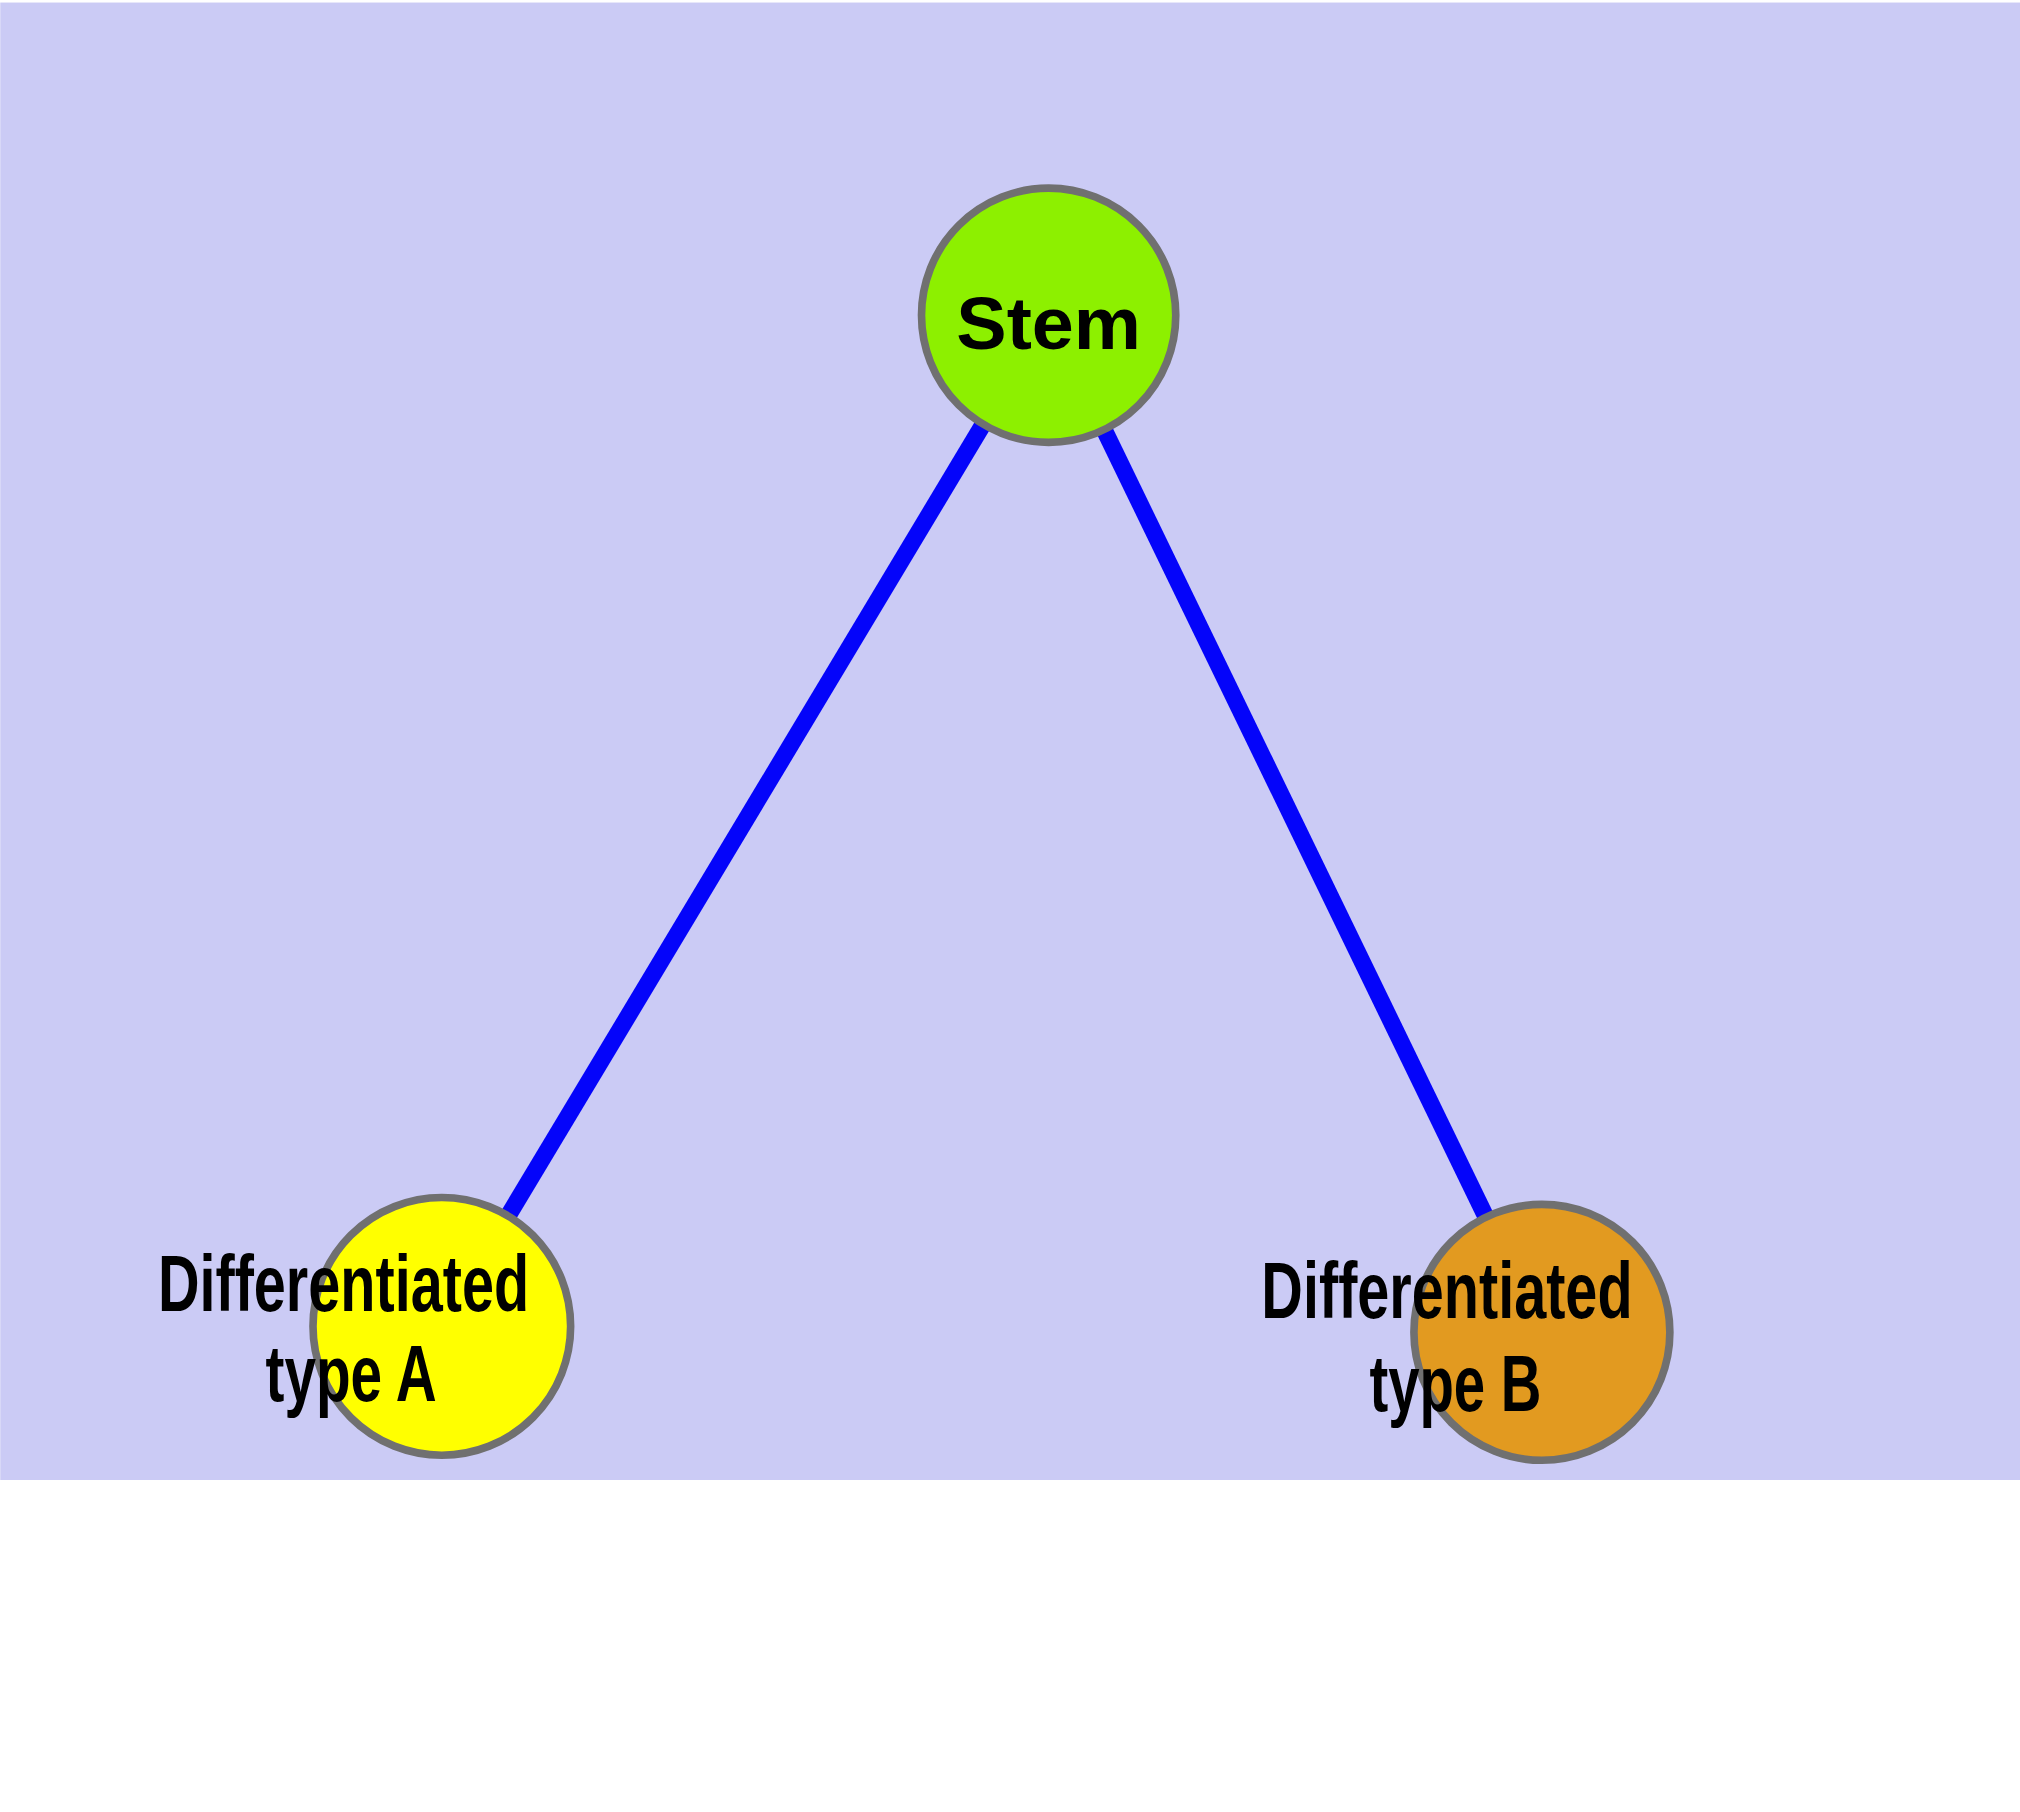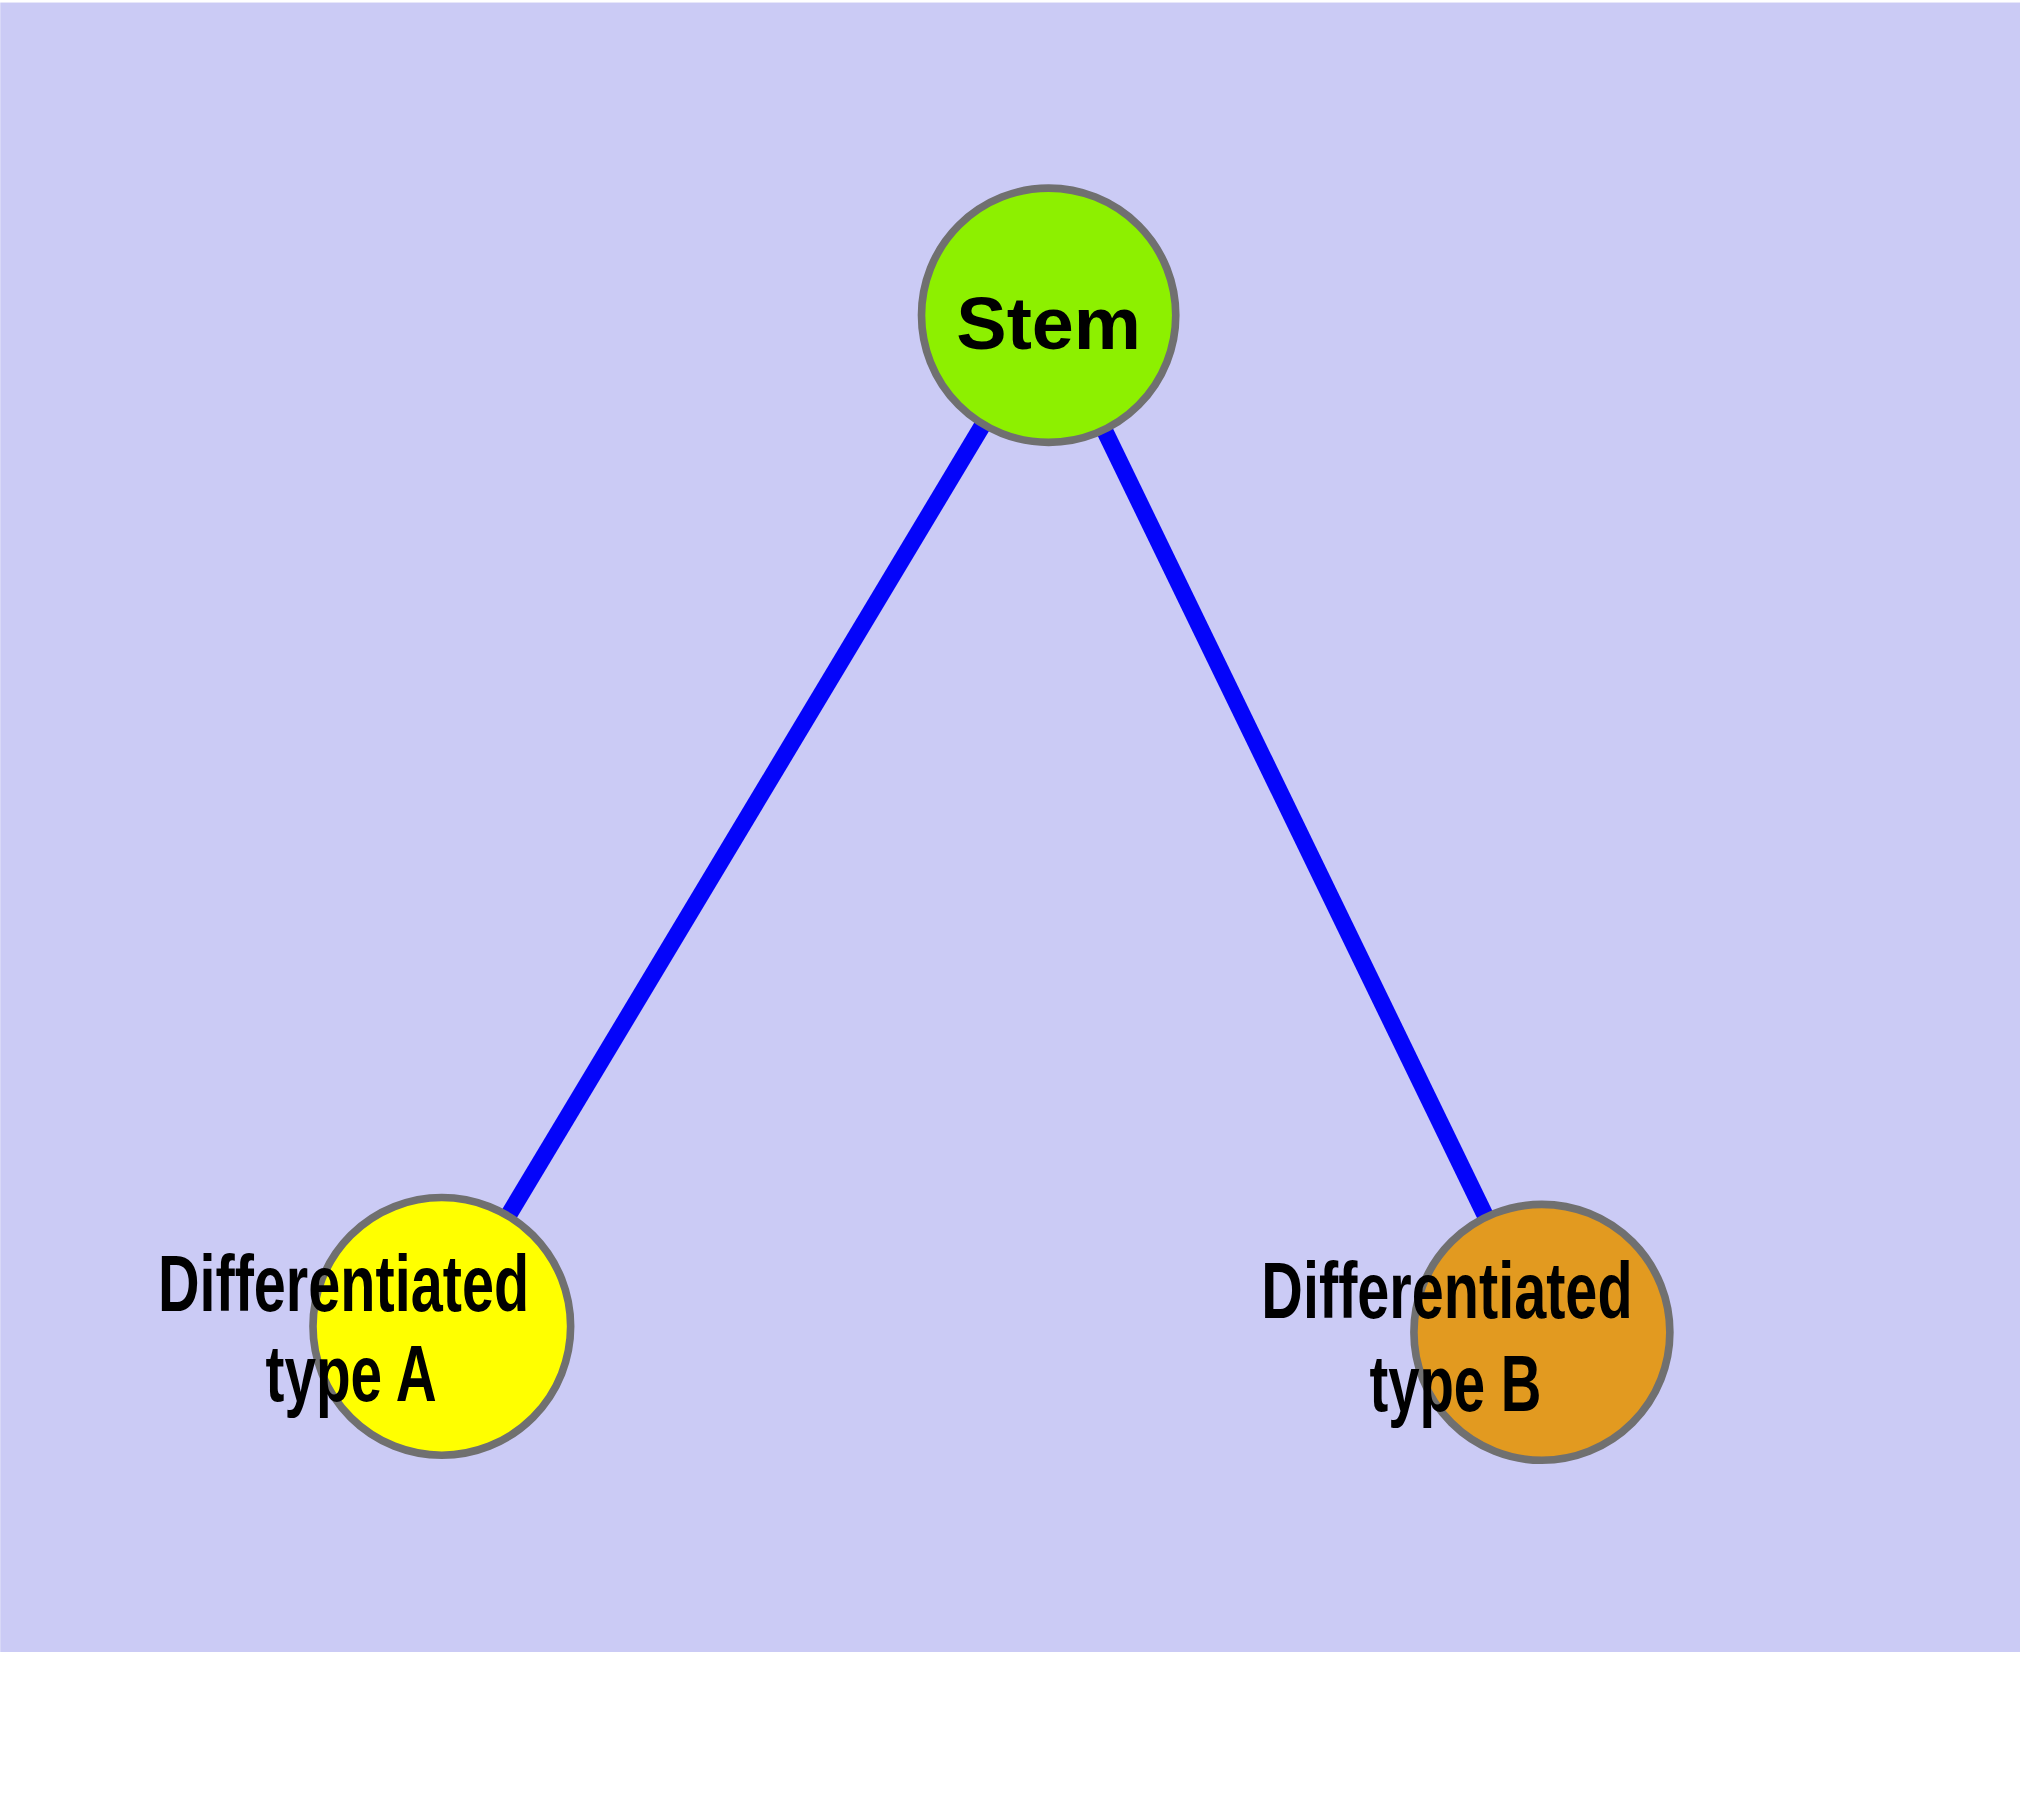--- a/index.html
+++ b/index.html
@@ -3,21 +3,21 @@
 <meta charset="utf-8">
 <style>
   html, body {
     margin: 0;
     padding: 0;
     background: #ffffff;
   }
   .stage {
     position: relative;
     width: 2021px;
-    height: 1652px;
+    height: 1480px;
     background: #ffffff;
     overflow: hidden;
     font-family: "Liberation Sans", sans-serif;
   }
   svg.graph {
     position: absolute;
     left: 0;
     top: 0;
     display: block;
   }

